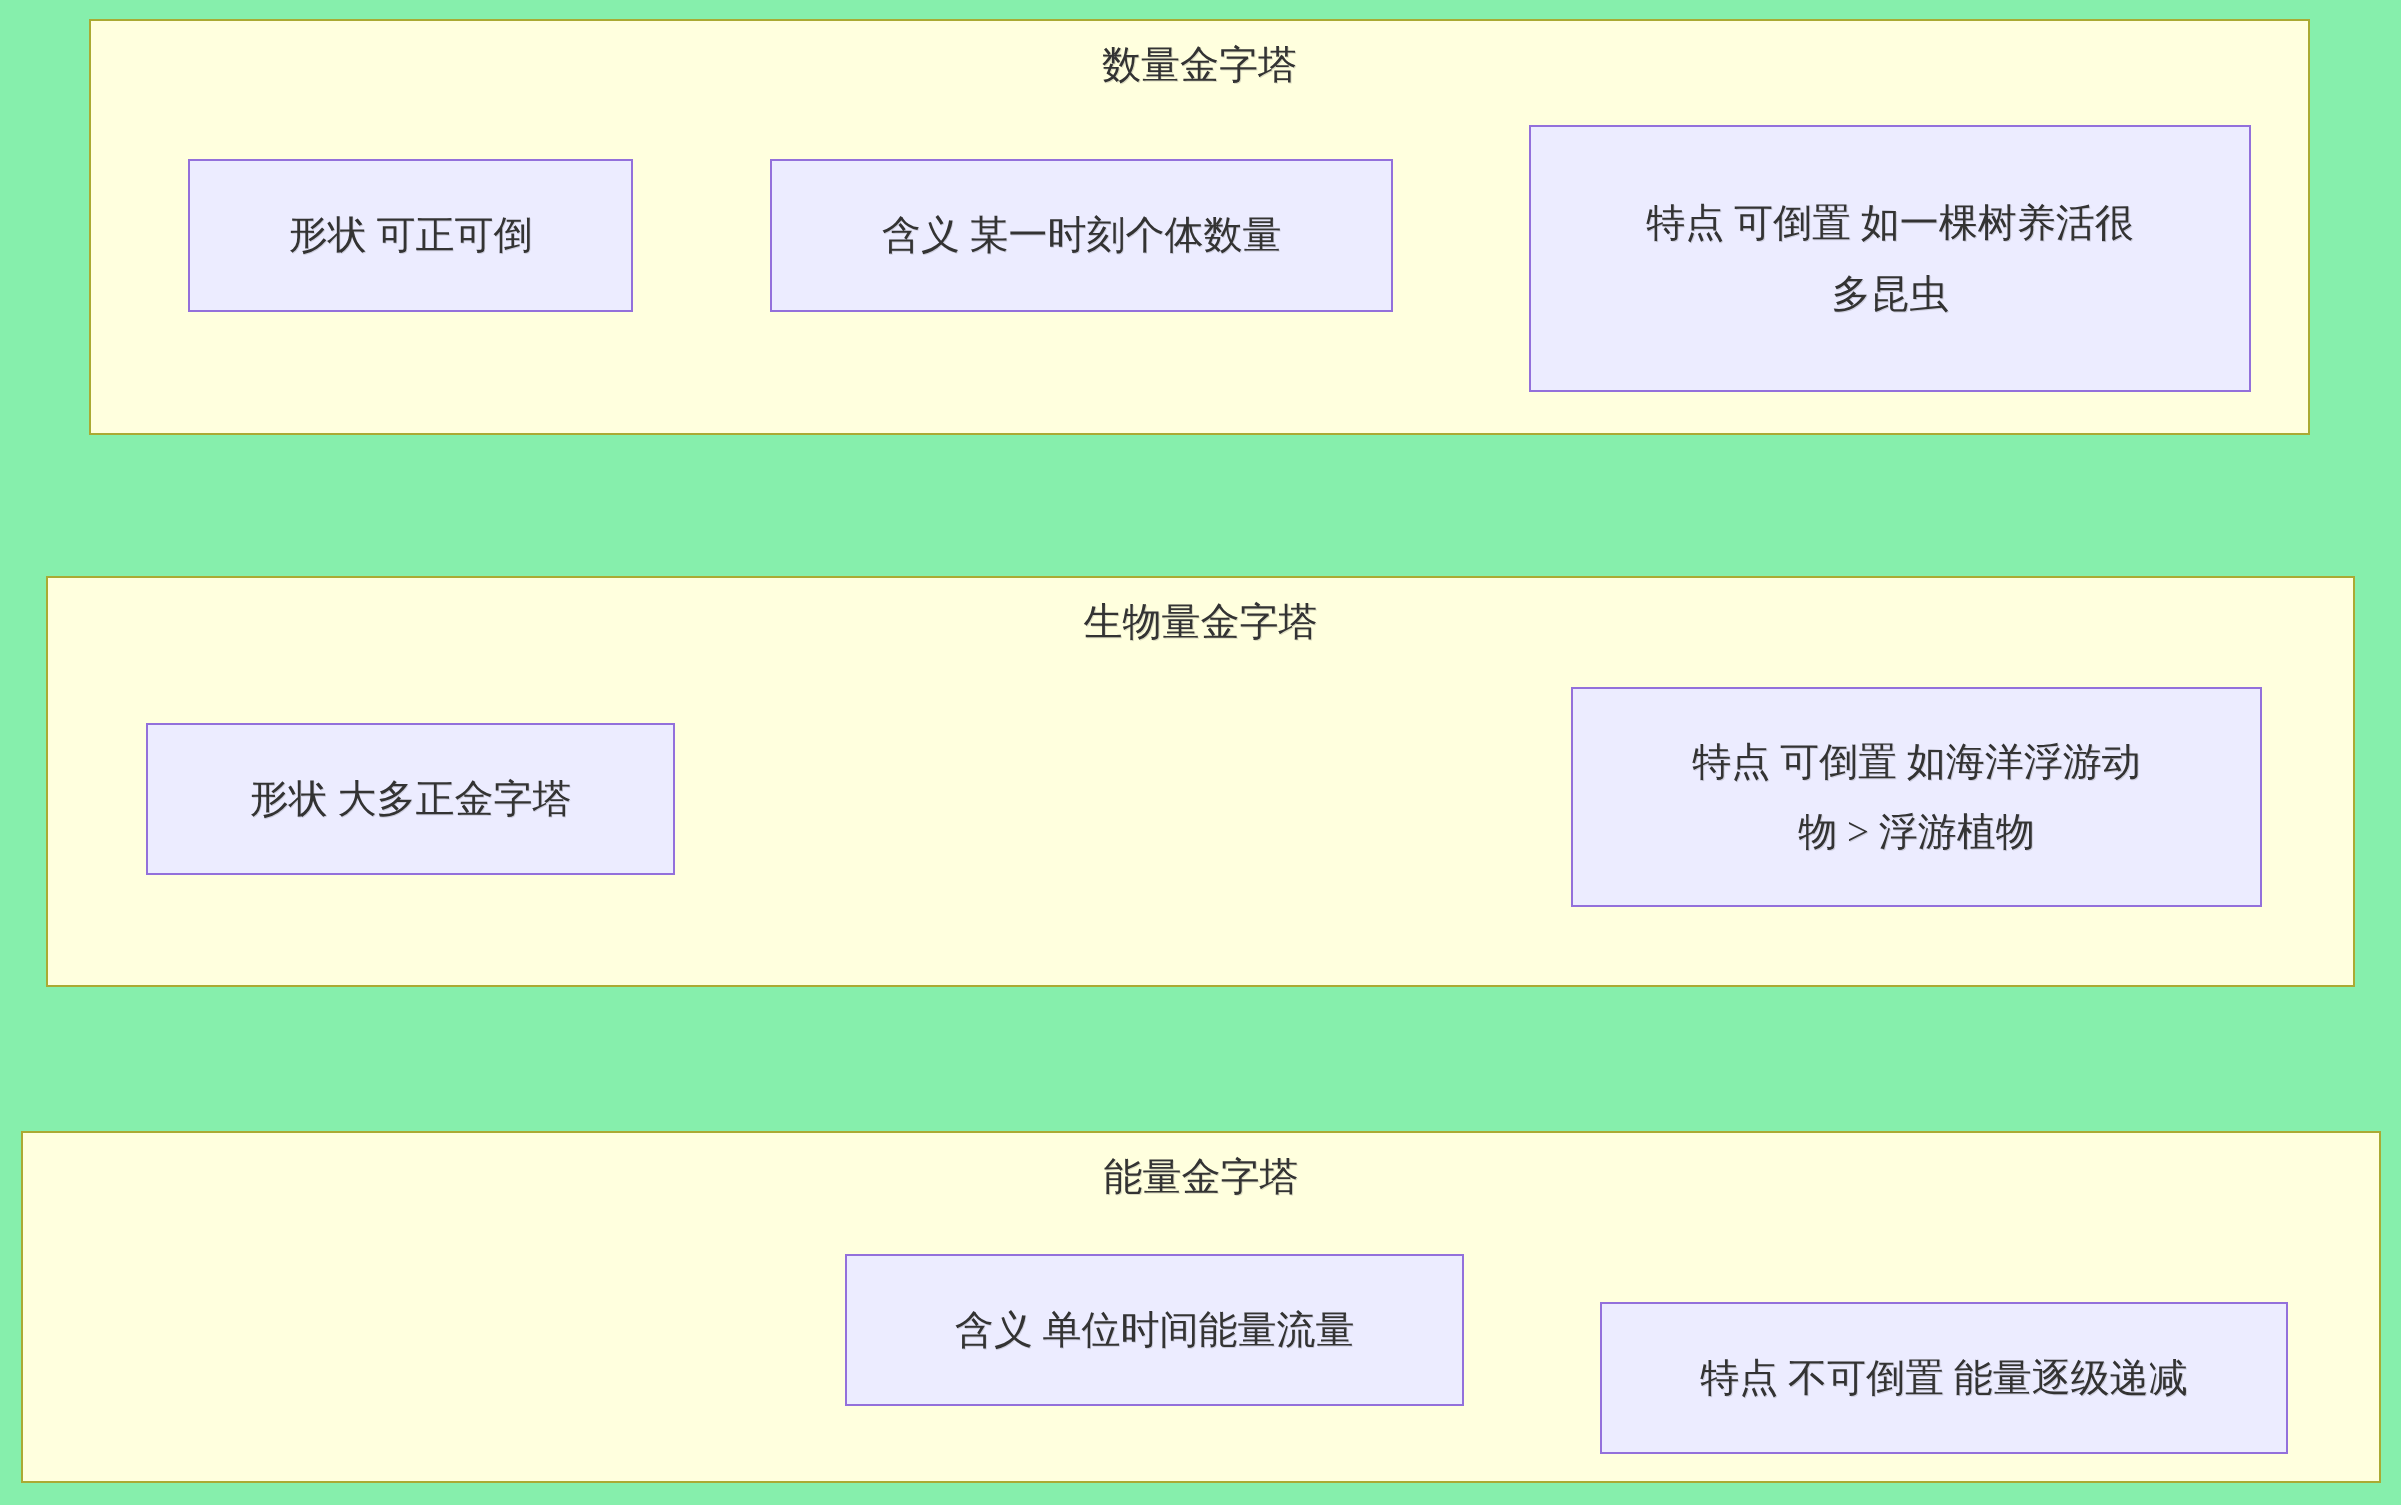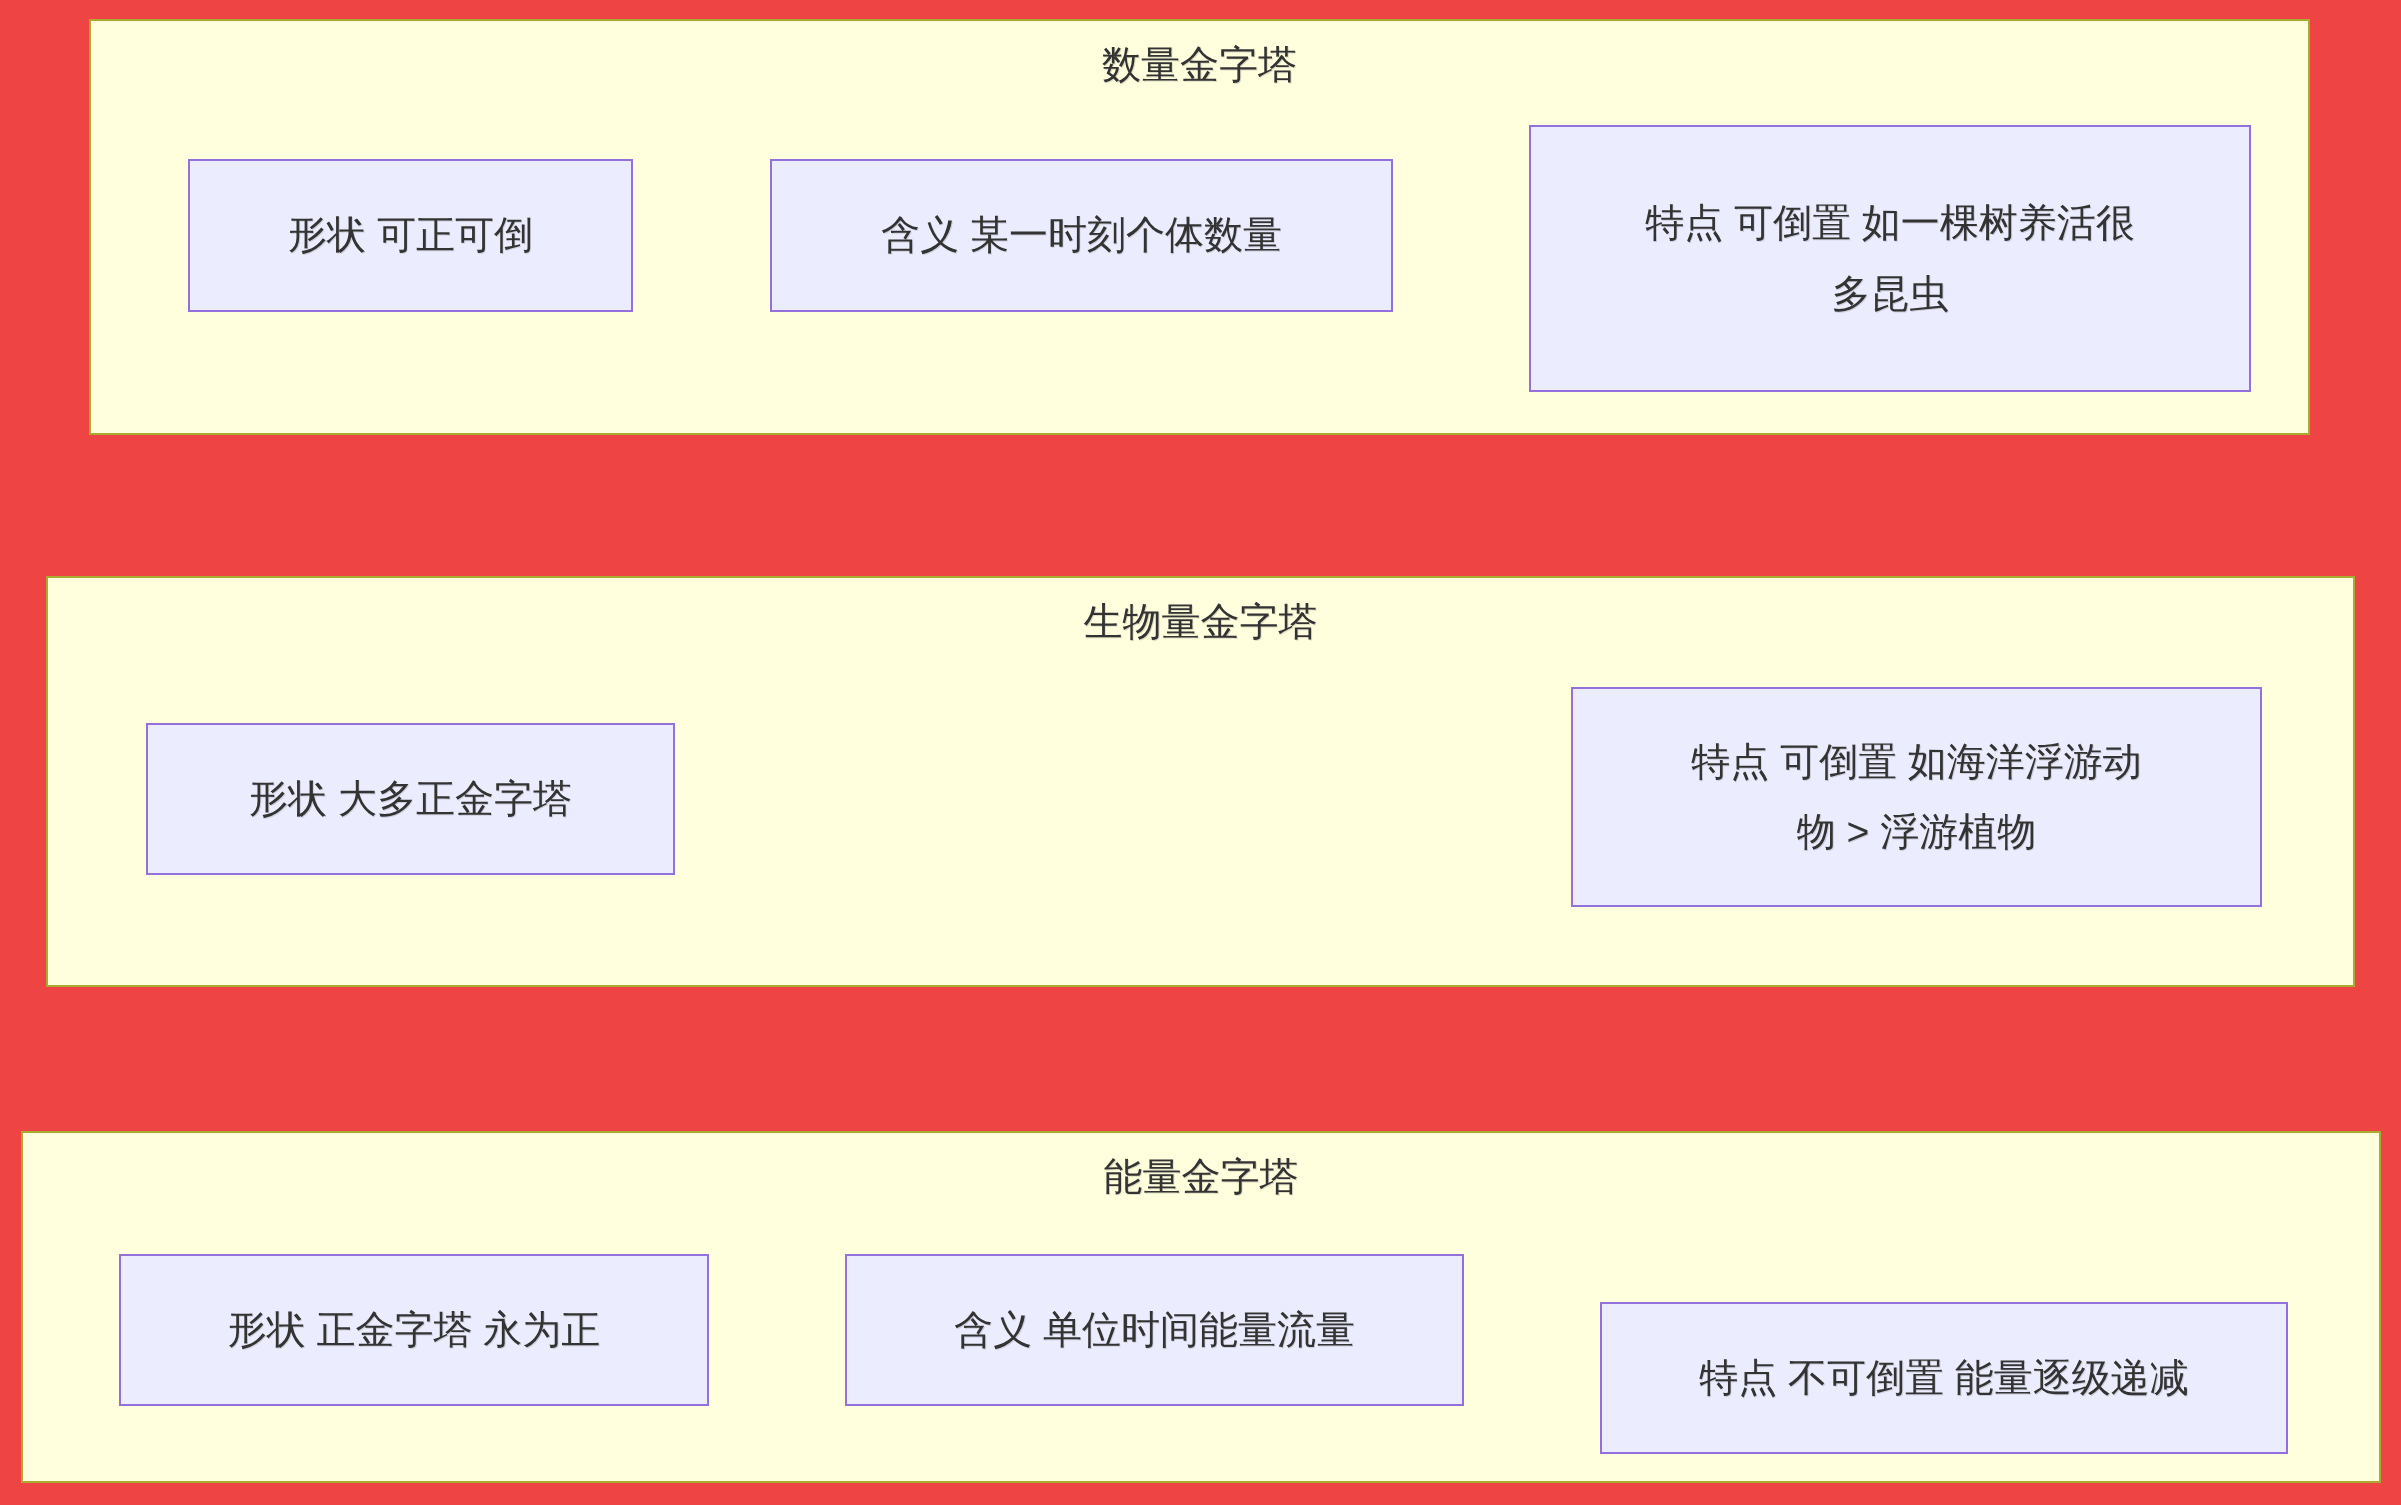--- a/index.html
+++ b/index.html
@@ -8,22 +8,23 @@
     background: #ffffff;
   }
   body {
     font-family: "Liberation Sans", "DejaVu Sans", sans-serif;
     color: #333333;
   }
   .canvas {
     position: relative;
     width: 2401px;
     height: 1506px;
-    background: #ef4444;
+    background: #86efac;
     overflow: hidden;
+    font-family: Liberation Serif, serif;
   }
   .group {
     position: absolute;
     background: #ffffde;
     border: 2.7px solid #aaaa33;
     box-sizing: border-box;
   }
   .group-title {
     position: absolute;
     top: 20px;
@@ -66,19 +67,18 @@
 
   <div class="group" style="left:46px; top:576px; width:2309px; height:411px;">
     <div class="group-title">生物量金字塔</div>
     <div class="node" style="left:98px; top:145px; width:529px; height:152px;">形状 大多正金字塔</div>
     <div class="node" style="left:1523px; top:109px; width:691px; height:220px;">特点 可倒置 如海洋浮游动
 物 &gt; 浮游植物</div>
   </div>
 
   <div class="group" style="left:21px; top:1131px; width:2360px; height:352px;">
     <div class="group-title">能量金字塔</div>
-    <div class="node" style="left:96px; top:121px; width:590px; height:152px;">形状 正金字塔 永为正</div>
     <div class="node" style="left:822px; top:121px; width:619px; height:152px;">含义 单位时间能量流量</div>
     <div class="node" style="left:1577px; top:121px; width:688px; height:152px;margin-top:48px;">特点 不可倒置 能量逐级递减</div>
   </div>
 
 </div>
 
 
 </body></html>

